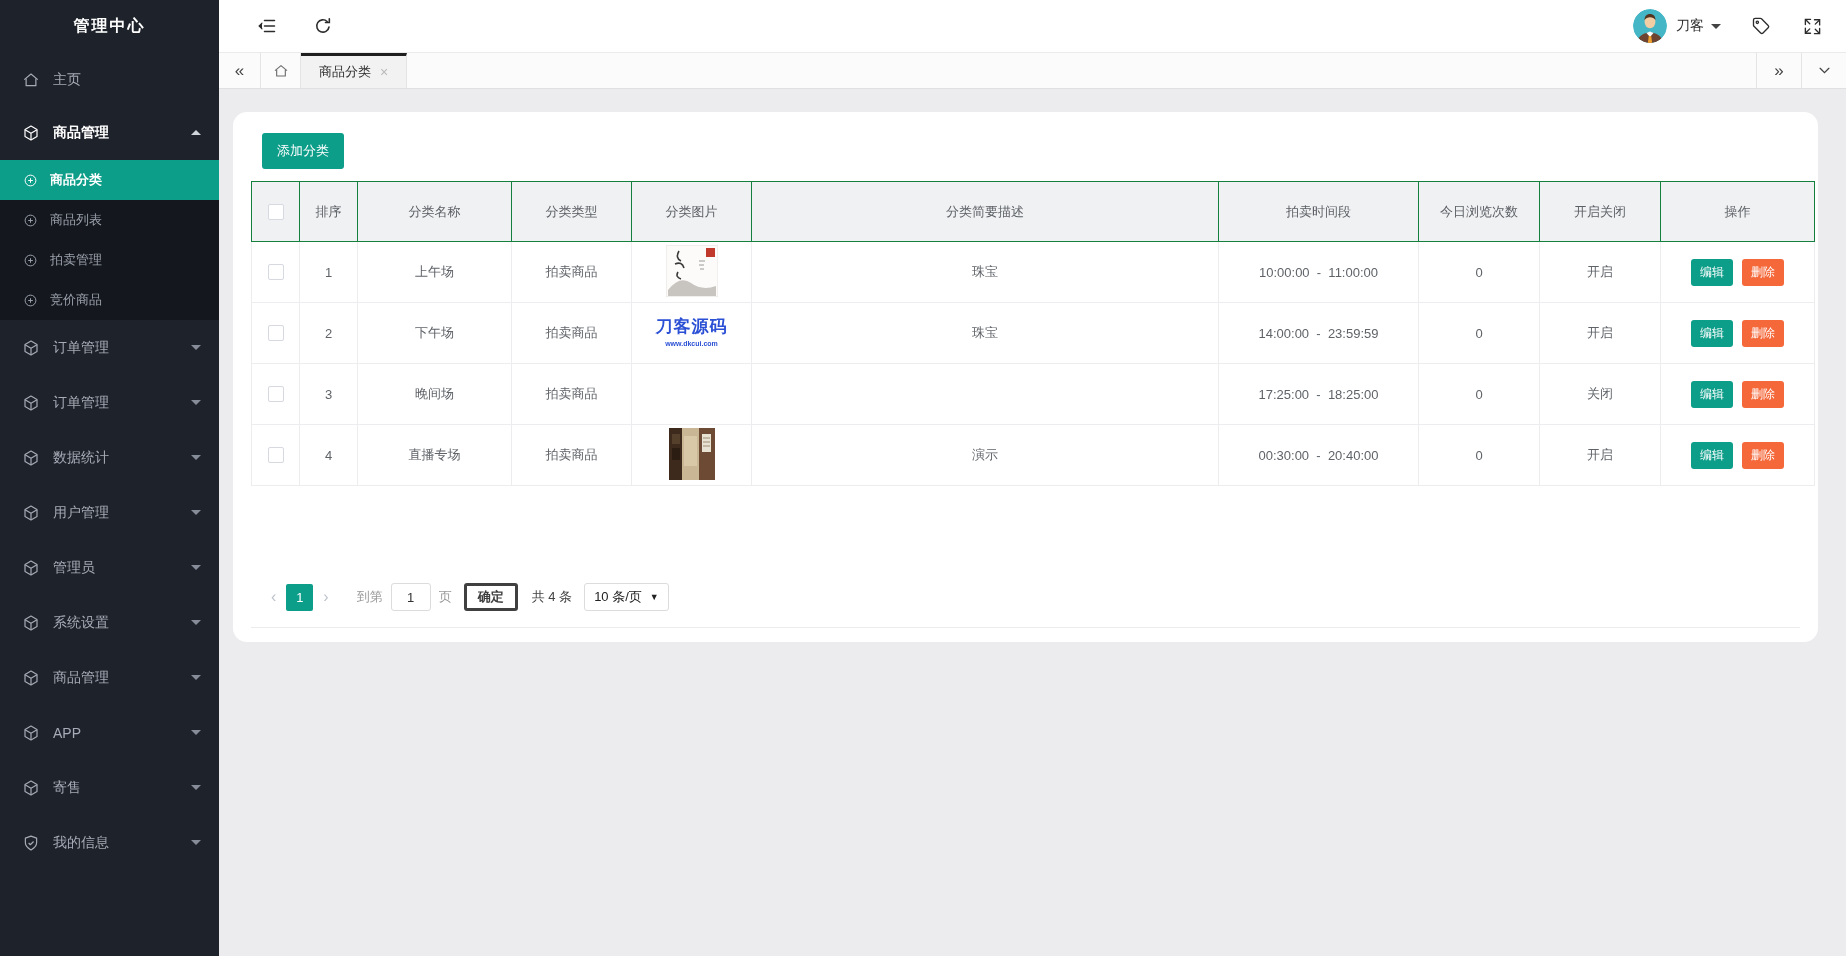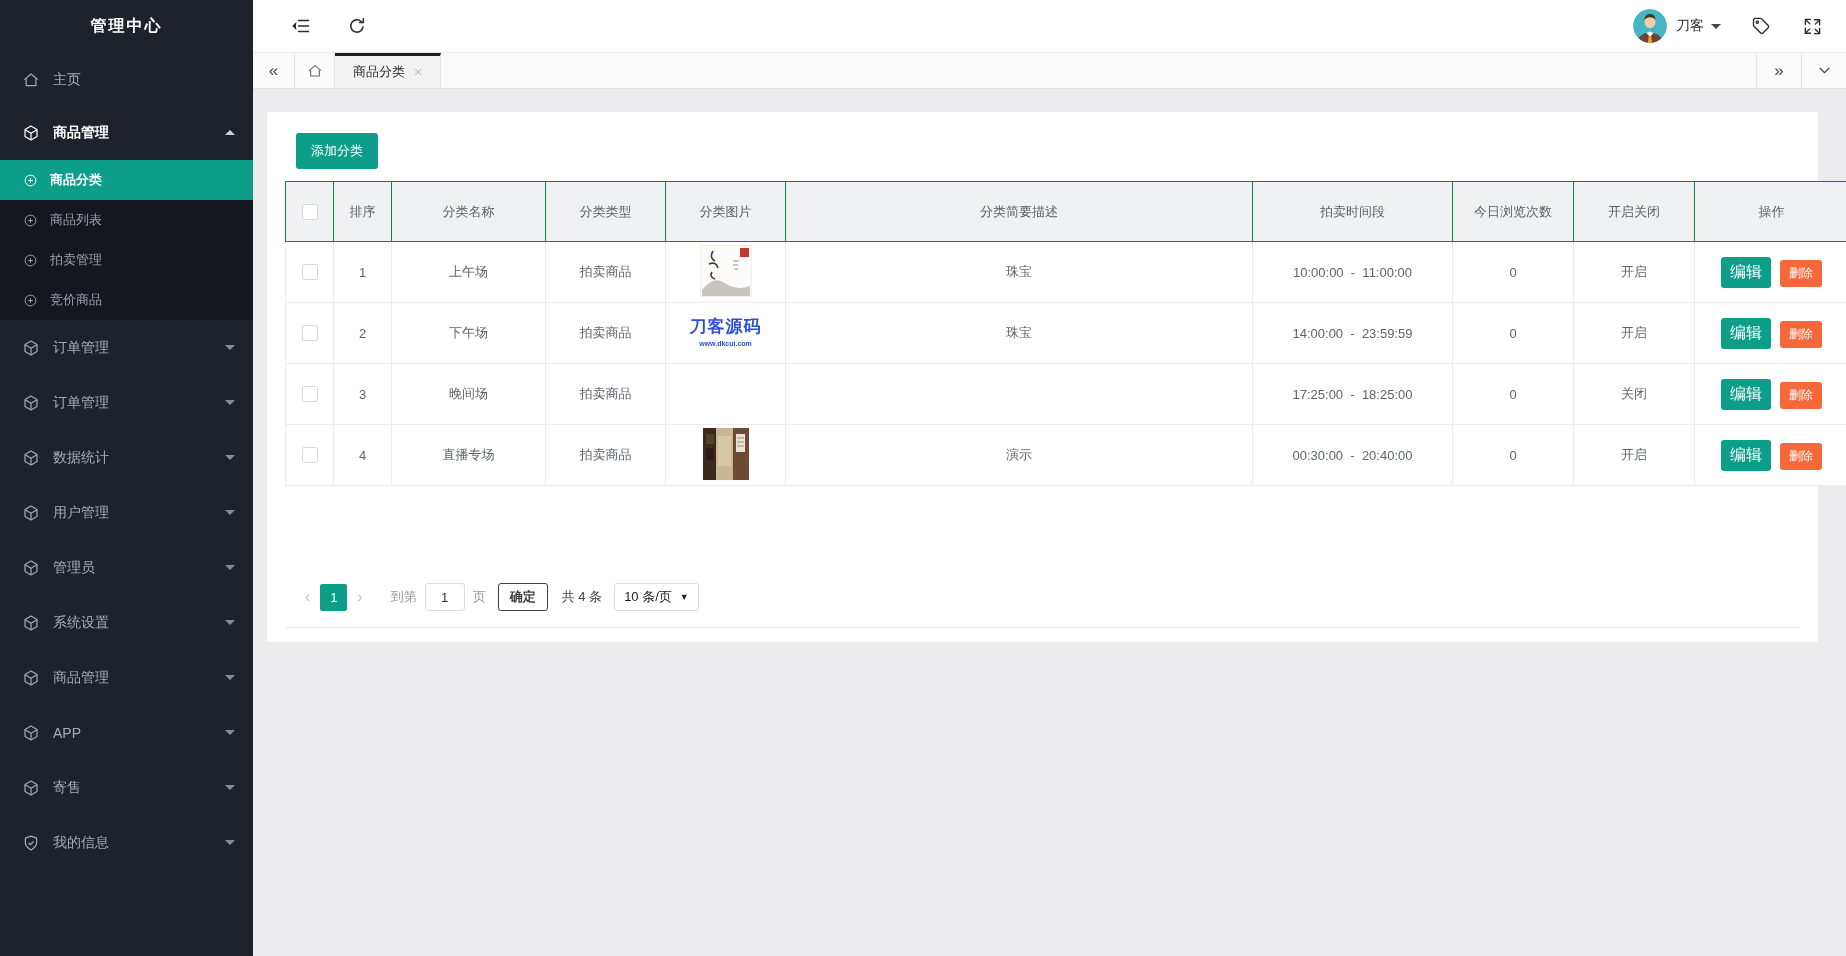--- a/index.html
+++ b/index.html
@@ -5,21 +5,21 @@
   * { box-sizing: border-box; margin: 0; padding: 0; }
   html,body { width:1846px; height:956px; }
   body {
     font-family: "Liberation Sans", "DejaVu Sans", sans-serif;
     background:#ececee;
     overflow:hidden;
   }
   .page { display:flex; width:1846px; height:956px; }
 
   
-  .sidebar { width:253px; flex-shrink:0; background:#1e222b; color:#a6abb5; overflow:hidden; }
+  .sidebar { width:219px; flex-shrink:0; background:#1e222b; color:#a6abb5; overflow:hidden; }
   .sb-title { height:52px; line-height:52px; text-align:center; color:#ffffff; font-size:16px; font-weight:bold; letter-spacing:2px; }
   .sb-item { height:55px; display:flex; align-items:center; padding:0 18px 0 22px; font-size:14px; color:#a6abb5; cursor:pointer; }
   .sb-item.home { height:51px; margin-top:2px; }
   .sb-item.parent { color:#ffffff; font-weight:bold; }
   .sb-icon { width:18px; height:18px; margin-right:13px; display:inline-flex; flex-shrink:0; }
   .sb-icon svg { width:100%; height:100%; }
   .sb-caret-up { margin-left:auto; width:0; height:0; border:5px solid transparent; border-bottom-color:#cfd3da; margin-bottom:5px; }
   .sb-caret-down { margin-left:auto; width:0; height:0; border:5px solid transparent; border-top-color:#868c98; margin-top:5px; }
   .submenu { background:#14171d; }
   .sb-sub { height:40px; display:flex; align-items:center; padding:0 18px 0 23px; font-size:13px; color:#9aa0ab; cursor:pointer; }
@@ -51,43 +51,43 @@
   .tab-sec.homeb { width:40px; }
   .tab-sec.homeb svg { width:16px; height:16px; color:#6d6d6d; }
   .tab-active { width:106px; background:#f2f2f2; border-top:3px solid #1f1f1f; display:flex; align-items:center; justify-content:center; gap:9px; font-size:13px; color:#2d2d2d; border-right:1px solid #e4e4e4; cursor:pointer; }
   .tab-close { color:#b9b9b9; font-size:14px; line-height:1; cursor:pointer; }
   .tab-right { margin-left:auto; display:flex; align-items:stretch; }
   .tab-rsec { width:45px; display:flex; align-items:center; justify-content:center; border-left:1px solid #e4e4e4; cursor:pointer; color:#444; font-size:17px; }
   .tab-rsec svg { width:15px; height:15px; }
 
   
   .content { flex:1; padding:23px 28px 0 14px; }
-  .card { background:#fff; height:530px; position:relative; border-radius:2px; }
+  .card { background:#fff; height:530px; position:relative; border-radius:14px; }
   .add-btn { margin:21px 0 12px 29px; background:#0d9e8a; color:#fff; border:none; border-radius:3px; padding:9px 15px; font-size:13px; cursor:pointer; font-family:inherit; }
 
   table { border-collapse:collapse; table-layout:fixed; width:calc(100% - 36px); margin:0 18px; }
   th { height:60px; background:#f0f1f2; font-weight:normal; font-size:13px; color:#5c6066; border:1px solid #15803d; }
   td { height:61px; background:#fff; font-size:13px; color:#5f6368; border:1px solid #ededef; text-align:center; vertical-align:middle; }
   .cb { display:inline-block; width:16px; height:16px; background:#fff; border:1px solid #d6d9e0; border-radius:2px; vertical-align:middle; cursor:pointer; }
-  .btn-edit { background:#0d9e8a; color:#fff; border:none; border-radius:3px; padding:5px 9px; font-size:16px; cursor:pointer; margin-right:9px; font-family:inherit; }
+  .btn-edit { background:#0d9e8a; color:#fff; border:none; border-radius:3px; padding:5px 9px; font-size:12px; cursor:pointer; margin-right:9px; font-family:inherit; }
   .btn-del { background:#f4683a; color:#fff; border:none; border-radius:3px; padding:5px 9px; font-size:12px; cursor:pointer; font-family:inherit; }
   .thumb { display:inline-block; vertical-align:middle; }
   .thumb-logo { line-height:1.1; }
   .thumb-logo .big { color:#2b50d5; font-weight:bold; font-size:17px; letter-spacing:1px; }
   .thumb-logo .small { color:#2b50d5; font-weight:bold; font-size:7px; margin-top:3px; }
 
   
   .pager-wrap { position:absolute; left:18px; right:18px; bottom:14px; border-bottom:1px solid #ececee; padding:0 14px 16px; }
   .pager { display:flex; align-items:center; font-size:13px; color:#666; }
   .pg-arrow { color:#bfc4cc; font-size:16px; padding:0 6px; cursor:default; }
   .pg-cur { width:27px; height:27px; background:#0d9e8a; color:#fff; border-radius:2px; display:flex; align-items:center; justify-content:center; font-size:13px; margin:0 4px; cursor:pointer; }
   .pg-label { color:#9a9a9a; margin-left:22px; }
   .pg-input { width:40px; height:28px; border:1px solid #dcdcdc; border-radius:3px; text-align:center; font-size:13px; color:#333; margin:0 8px; font-family:inherit; }
   .pg-page { color:#9a9a9a; }
-  .pg-confirm { height:28px; margin-left:12px; background:#fff; border:1px solid #404040; border-radius:3px; padding:0 11px; font-size:13px; font-weight:bold; color:#3f3f3f; cursor:pointer; font-family:inherit; }
+  .pg-confirm { height:28px; margin-left:12px; background:#fff; border:3px solid #404040; border-radius:3px; padding:0 11px; font-size:13px; font-weight:bold; color:#3f3f3f; cursor:pointer; font-family:inherit; }
   .pg-total { margin-left:14px; color:#444; }
   .pg-size { height:28px; margin-left:12px; border:1px solid #dcdcdc; border-radius:3px; display:flex; align-items:center; padding:0 9px; gap:8px; color:#222; cursor:pointer; background:#fff; }
   .pg-size .sel-caret { font-size:9px; color:#222; }
 </style>
 </head>
 <body>
 
 <div class="page">
 
   <aside class="sidebar">

